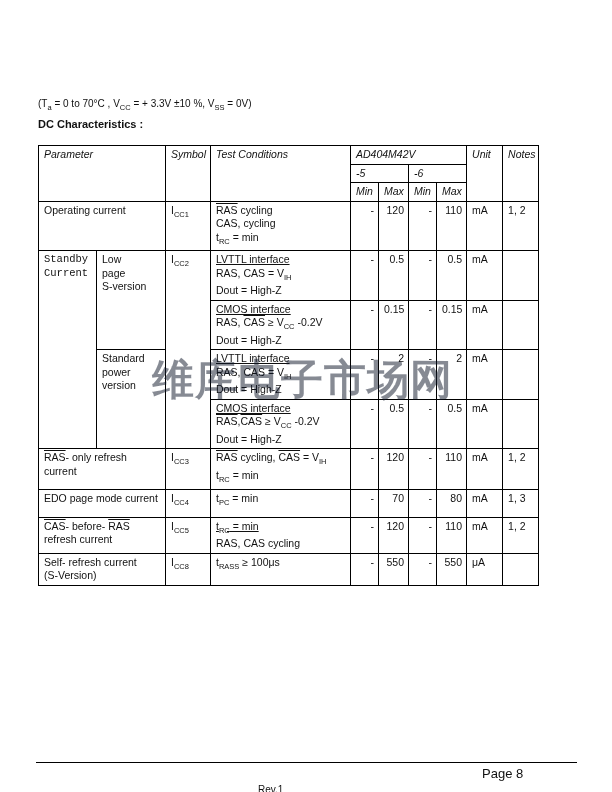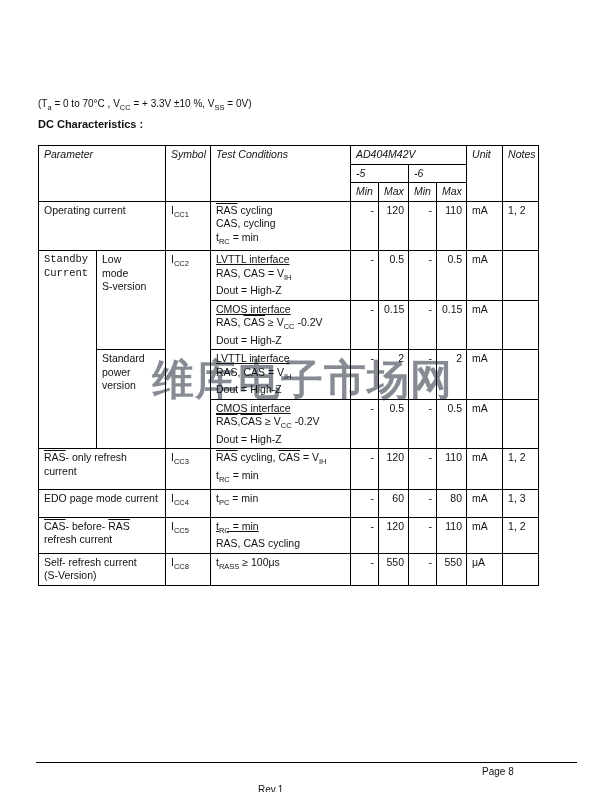--- a/index.html
+++ b/index.html
@@ -25,21 +25,21 @@
   td.c{text-align:left;}
   td.r{text-align:right;padding-right:5px;}
   td.vmid{vertical-align:middle;font-family:Liberation Mono, monospace;}
   .watermark{
     position:absolute;left:152px;top:352px;width:330px;
     font-size:42px;font-weight:bold;letter-spacing:1px;color:#0f172a;opacity:.5;
     white-space:nowrap;pointer-events:none;z-index:5;
   }
   .footer-line{position:absolute;left:36px;top:762px;width:541px;border-top:1px solid #000;}
   .footer-rev{position:absolute;left:258px;top:784px;font-size:10px;}
-  .footer-page{position:absolute;left:482px;top:766px;font-size:10px;}
+  .footer-page{position:absolute;left:482px;top:766px;font-size:13px;}
 </style>
 </head>
 <body>
 
 <div class="page">
 
   <div class="heading">DC Characteristics :</div>
   <div class="cond">(T<sub>a</sub> = 0 to  70°C ,  V<sub>CC</sub> = + 3.3V  ±10 %, V<sub>SS</sub> = 0V)</div>
 
   <table class="dc">
@@ -87,21 +87,21 @@
       <td class="r">-</td>
       <td class="r">110</td>
       <td class="c">mA</td>
       <td class="c">1, 2</td>
     </tr>
 
     <tr style="height:42px">
       <td rowspan="4" class="c vmid">Standby
 Current</td>
       <td rowspan="2">Low
-mode
+page
 S-version</td>
       <td rowspan="4" class="c">I<sub>CC2</sub></td>
       <td><span class="ul">LVTTL interface</span>
 RAS, CAS = V<sub>IH</sub>
 Dout = High-Z</td>
       <td class="r">-</td>
       <td class="r">0.5</td>
       <td class="r">-</td>
       <td class="r">0.5</td>
       <td class="c">mA</td>
@@ -155,21 +155,21 @@
       <td class="r">110</td>
       <td class="c">mA</td>
       <td class="c">1, 2</td>
     </tr>
 
     <tr style="height:28px">
       <td colspan="2">EDO page mode current</td>
       <td class="c">I<sub>CC4</sub></td>
       <td>t<sub>PC</sub> = min</td>
       <td class="r">-</td>
-      <td class="r">60</td>
+      <td class="r">70</td>
       <td class="r">-</td>
       <td class="r">80</td>
       <td class="c">mA</td>
       <td class="c">1, 3</td>
     </tr>
 
     <tr style="height:30px">
       <td colspan="2"><span class="ov">CAS</span>- before- <span class="ov">RAS</span> refresh current</td>
       <td class="c">I<sub>CC5</sub></td>
       <td><span class="ul">t<sub>RC</sub> = min</span>

